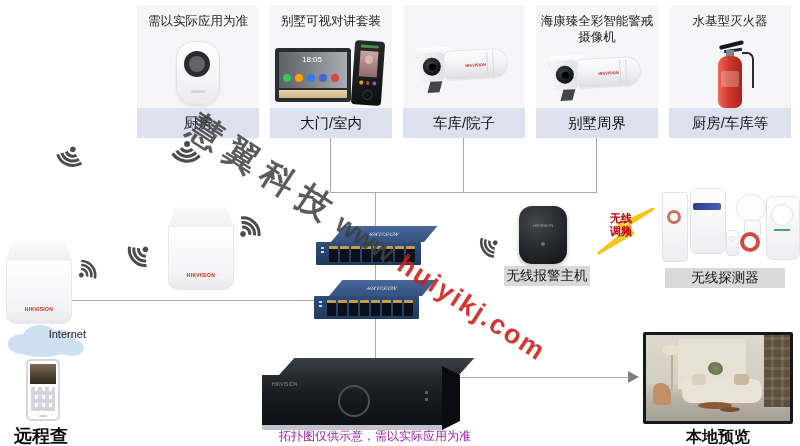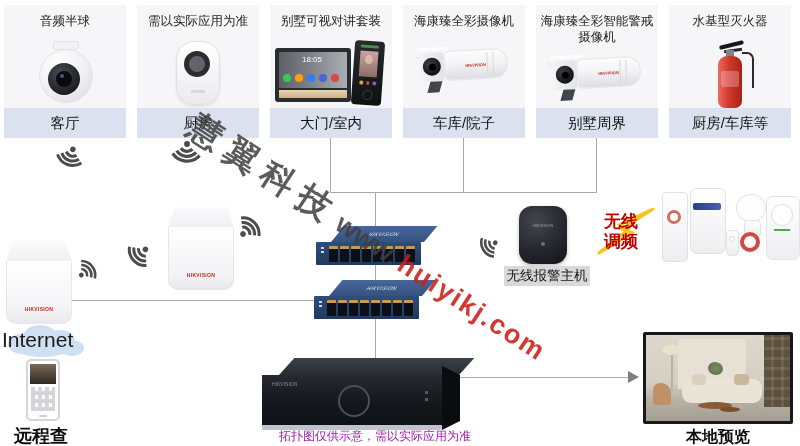--- a/index.html
+++ b/index.html
@@ -108,21 +108,21 @@
         background:radial-gradient(circle at 35% 28%,#43474e 0%,#24272c 55%,#121316 100%);
         box-shadow:0 2px 4px rgba(0,0,0,.25);}
   .host-logo{position:absolute;top:17px;width:100%;text-align:center;font-size:4px;color:#9aa0a8;}
   .host-dot{position:absolute;left:22px;top:36px;width:4px;height:4px;border-radius:50%;background:#6b7076;}
 
   .glabel{position:absolute;background:#d9d9d9;font-size:13.5px;color:#141414;text-align:center;
           padding:1px 0;z-index:6;}
 
   .bolt{position:absolute;left:596px;top:208px;z-index:5;}
   .fm-text{position:absolute;left:601px;top:212px;width:40px;text-align:center;z-index:6;
-           font-size:17px;font-weight:bold;color:#c00000;line-height:1.2;}
+           font-size:11px;font-weight:bold;color:#c00000;line-height:1.2;}
 
   .dets{position:absolute;left:660px;top:188px;width:138px;height:76px;z-index:5;}
   .det-panel{position:absolute;background:linear-gradient(180deg,#ffffff,#eeeef1);border:1px solid #e3e3e7;border-radius:4px;}
   .ring{position:absolute;border-radius:50%;background:#fff;box-sizing:border-box;}
 
   
   .nvr{position:absolute;left:262px;top:358px;width:198px;height:74px;z-index:5;}
   .nvr-top{position:absolute;left:17px;top:0;width:180px;height:17px;
            background:linear-gradient(180deg,#3a4047,#282d33);transform:skewX(-42deg);transform-origin:0 100%;}
   .nvr-front{position:absolute;left:0;top:17px;width:180px;height:50px;border-radius:0 0 2px 2px;
@@ -160,52 +160,39 @@
          border:2px solid #d6d6da;border-radius:5px;z-index:5;box-sizing:border-box;}
   .ph-photo{position:absolute;left:2px;top:3px;right:2px;height:20px;
             background:linear-gradient(180deg,#7a6a58 0%,#4e4236 60%,#2f2822 100%);}
   .ph-grid{position:absolute;left:3px;top:26px;right:3px;height:24px;
            background-image:repeating-linear-gradient(90deg,#d4d4da 0 4px,transparent 4px 7px),
                             repeating-linear-gradient(0deg,#d4d4da 0 4px,transparent 4px 8px);
            background-blend-mode:lighten;}
   .ph-home{position:absolute;left:11px;bottom:2px;width:8px;height:2px;background:#cfcfd5;border-radius:1px;}
 
   .cloud{position:absolute;left:2px;top:322px;z-index:4;}
-  .cloud-label{position:absolute;left:2px;top:328px;width:84px;text-align:left;
-               font-size:21px;color:#1b1b1b;z-index:5;}
+  .cloud-label{position:absolute;left:2px;top:328px;width:84px;text-align:right;
+               font-size:11px;color:#1b1b1b;z-index:5;}
 
   
   .blabel{position:absolute;font-weight:bold;color:#0f0f0f;z-index:6;text-align:center;}
   .note{position:absolute;left:245px;top:428px;width:260px;text-align:center;font-size:12px;color:#a21caf;z-index:6;}
 
   
   .wm{position:absolute;left:204px;top:104px;transform:rotate(33deg);transform-origin:0 0;
       white-space:nowrap;z-index:30;pointer-events:none;}
   .wm-cn{font-size:34px;font-weight:bold;letter-spacing:9px;color:rgba(62,62,62,.85);}
   .wm-url-a{font-size:27px;font-weight:bold;color:rgba(62,62,62,.85);}
   .wm-url-b{font-size:27px;font-weight:bold;letter-spacing:2px;color:rgba(205,30,22,.88);}
 </style>
 </head>
 <body>
 
 <div id="canvas">
 
-  <div class="card" style="left:4px">
-    <div class="title">音频半球</div>
-    <div class="art">
-      <div class="dome">
-        <div class="dome-mount"></div>
-        <div class="dome-body"></div>
-        <div class="dome-lens-h"></div>
-        <div class="dome-lens"></div>
-        <div class="dome-glint"></div>
-      </div>
-    </div>
-    <div class="loc">客厅</div>
-  </div>
 
   <div class="card" style="left:137px">
     <div class="title">需以实际应用为准</div>
     <div class="art">
       <div class="smoke">
         <div class="smoke-ring"></div>
         <div class="smoke-slot"></div>
       </div>
     </div>
     <div class="loc">厨房</div>
@@ -239,21 +226,20 @@
             <i style="background:#7d5fa8"></i>
           </span>
           <div class="icom-btn"></div>
         </div>
       </div>
     </div>
     <div class="loc">大门/室内</div>
   </div>
 
   <div class="card" style="left:403px">
-    <div class="title">海康臻全彩摄像机</div>
     <div class="art">
       <div class="bullet">
         <div class="b-hood"></div>
         <div class="b-front"></div>
         <div class="b-lens"></div>
         <div class="b-core"></div>
         <div class="b-body">
           <div class="b-seam"></div>
           <span class="b-logo">HIKVISION</span>
         </div>
@@ -423,20 +409,21 @@
     <div style="position:absolute;left:33px;top:15px;width:28px;height:7px;border-radius:2px;background:linear-gradient(90deg,#2a3f8f,#4a5fb5)"></div>
     <div class="det-panel" style="left:66px;top:42px;width:11px;height:24px"></div>
     <div class="ring" style="left:69px;top:48px;width:6px;height:6px;border:1px solid #d9d9de"></div>
     <div class="ring" style="left:76px;top:6px;width:30px;height:28px;border:1px solid #e5e5ea;background:#fdfdfe"></div>
     <div class="det-panel" style="left:84px;top:32px;width:15px;height:16px"></div>
     <div class="ring" style="left:80px;top:44px;width:20px;height:20px;border:4px solid #cf4a3f"></div>
     <div class="det-panel" style="left:106px;top:8px;width:32px;height:62px;border-radius:7px"></div>
     <div class="ring" style="left:111px;top:16px;width:22px;height:22px;border:1px solid #dedee4"></div>
     <div style="position:absolute;left:114px;top:41px;width:16px;height:2px;background:#49a85a"></div>
   </div>
+  <div class="glabel" style="left:665px;top:268px;width:120px">无线探测器</div>
 
   <div class="nvr">
     <div class="nvr-top"></div>
     <div class="nvr-front">
       <span class="nvr-logo">HIKVISION</span>
       <div class="nvr-ring"></div>
       <div class="nvr-led"></div>
     </div>
     <div class="nvr-side"></div>
   </div>

